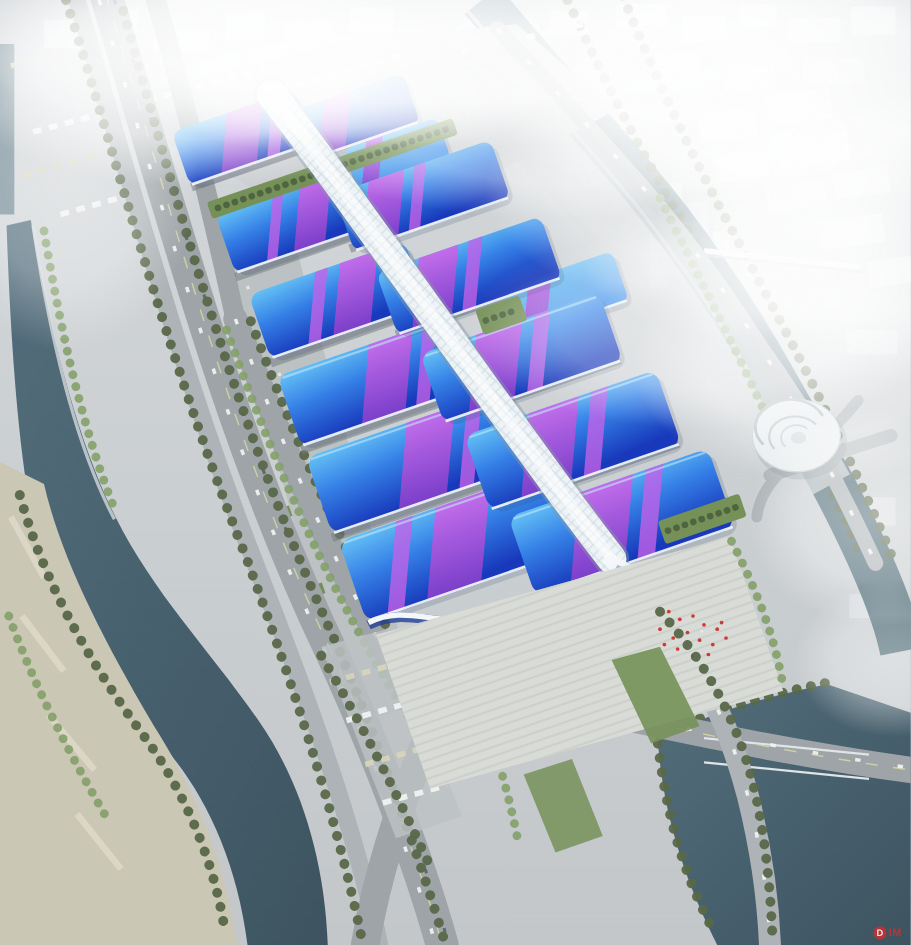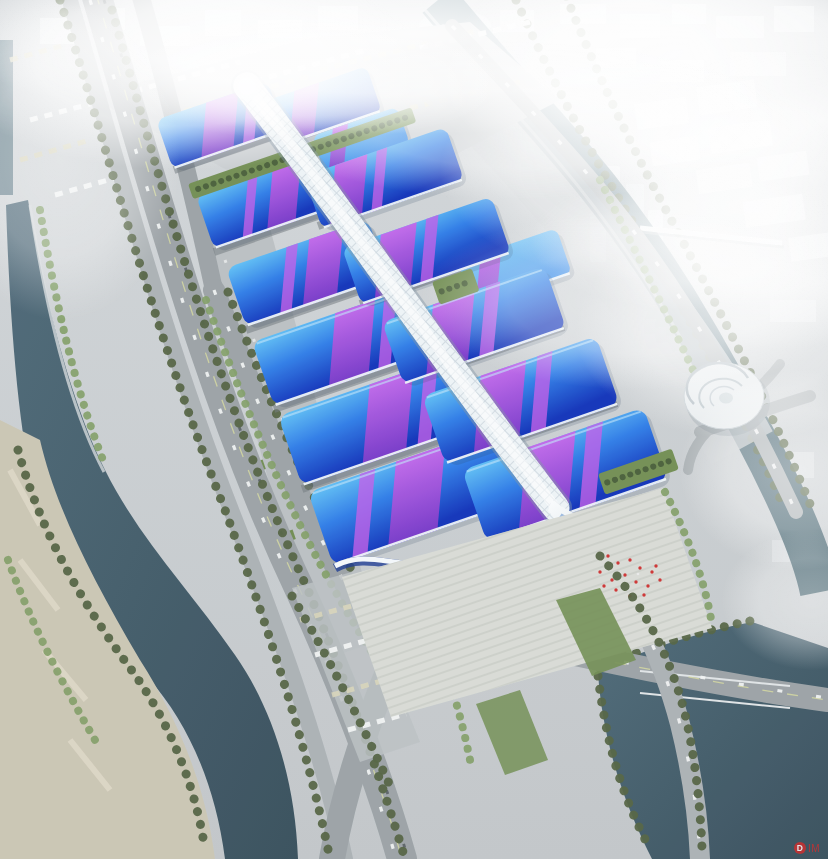--- a/index.html
+++ b/index.html
@@ -35,21 +35,21 @@
   .greenstrip{fill:var(--lawn)}
   .gstrees{stroke:#465c36;stroke-width:6;stroke-dasharray:0.1 8;stroke-linecap:round;fill:none}
   .people{fill:var(--accent-red)}
   .fog{fill:url(#gFog)}
   .xwalk{stroke:#e8eaeb;stroke-width:6;stroke-dasharray:2.5 2.5;fill:none;opacity:.9}
 
   #watermark{position:absolute;right:8px;bottom:5px;display:flex;align-items:center;gap:2px;
              opacity:.85;user-select:none;}
   #watermark .badge{width:12px;height:12px;border-radius:50%;background:var(--accent-red);
              color:#fff;font-size:8.5px;font-weight:bold;line-height:12px;text-align:center;}
-  #watermark .wmtext{color:var(--accent-red);font-size:10px;font-weight:normal;letter-spacing:.5px;}
+  #watermark .wmtext{color:var(--accent-red);font-size:10px;font-weight:bold;letter-spacing:.5px;}
 </style>
 </head>
 <body>
 
 <div id="canvas">
 <svg width="828" height="859" viewBox="0 0 828 859">
   <defs>
     <linearGradient id="gGround" x1="0" y1="0" x2="0" y2="1">
       <stop offset="0" stop-color="#d2d6d9"></stop>
           <stop offset="1" stop-color="#c0c5c8"></stop>

